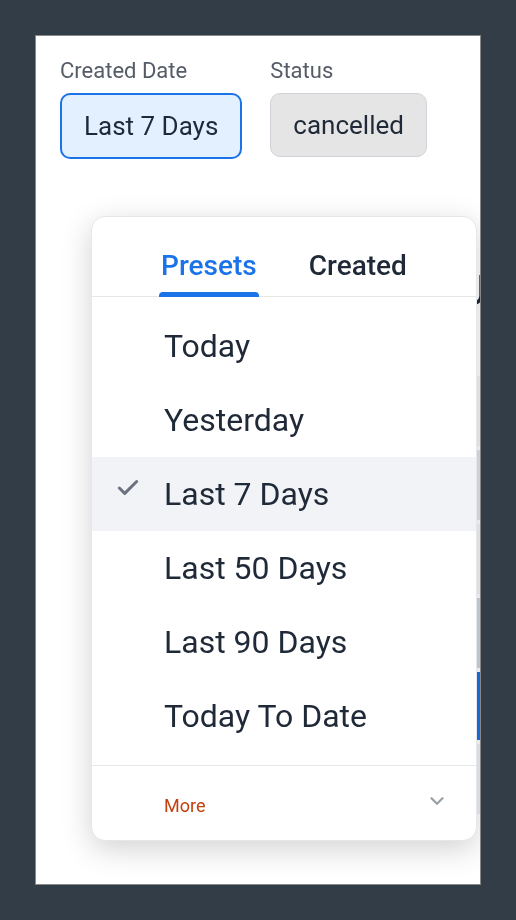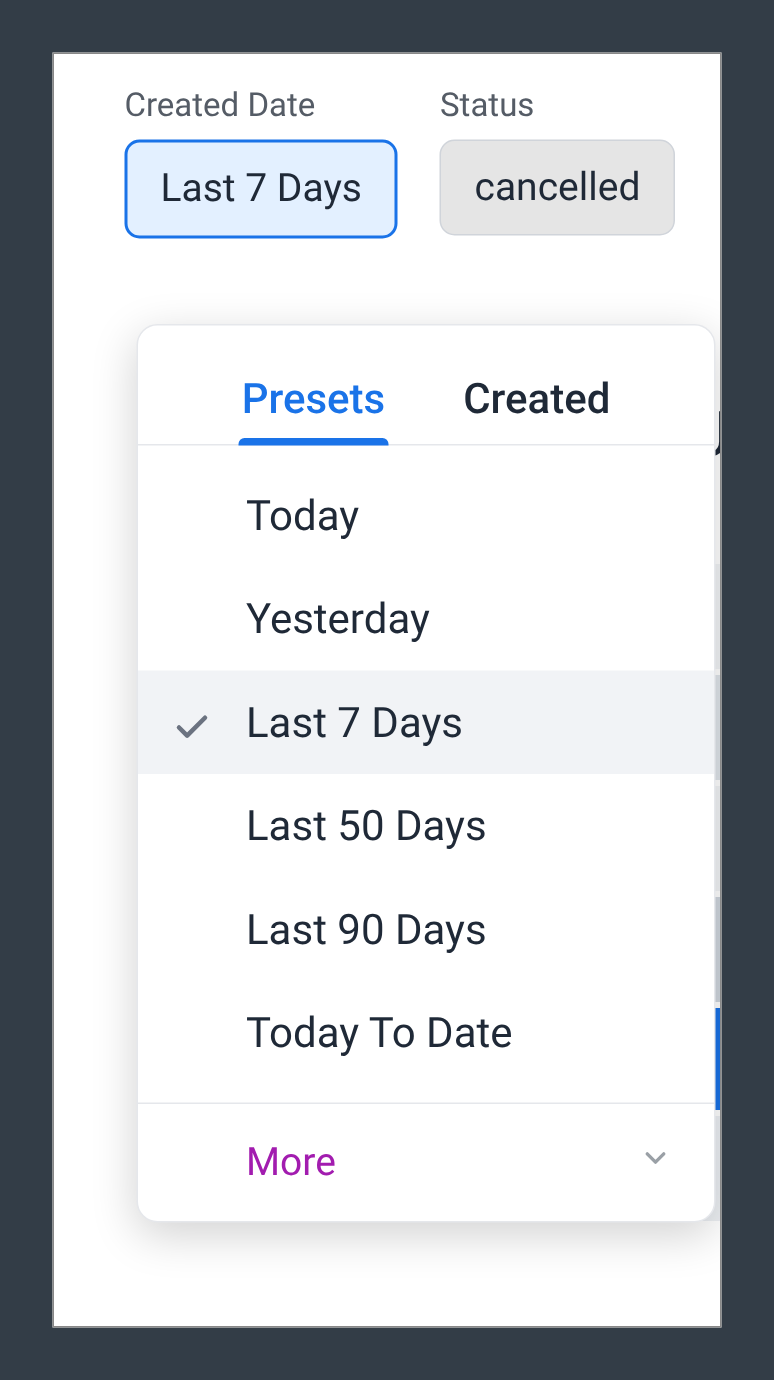--- a/index.html
+++ b/index.html
@@ -21,21 +21,20 @@
       left: 35px;
       right: 35px;
       bottom: 35px;
       border: 1px solid #888;
       overflow: hidden;
     }
     .filters-row {
       display: flex;
       gap: 28px;
       padding: 22px 24px 0 24px;
-      margin-left: 23px;
     }
     .filter-group {
       display: flex;
       flex-direction: column;
       gap: 10px;
     }
     .filter-label {
       font-size: 22px;
       color: #555c66;
       font-weight: 400;
@@ -98,47 +97,47 @@
       bottom: -1px;
       height: 5px;
       background: #1a73e8;
       border-radius: 4px 4px 0 0;
     }
     .options-list {
       padding: 12px 0;
     }
     .option-item {
       display: flex;
-      align-items: flex-end;
+      align-items: flex-start;
       padding: 18px 0;
       cursor: pointer;
-      font-size: 28px;
+      font-size: 32px;
       color: #1f2937;
     }
     .option-item .check-col {
       width: 72px;
       display: flex;
       justify-content: center;
       align-items: center;
       flex-shrink: 0;
     }
     .option-item.selected {
       background: #f1f3f6;
     }
     .divider {
       height: 1px;
       background: #e5e7eb;
     }
     .more-row {
       display: flex;
-      align-items: flex-start;
+      align-items: flex-end;
       padding: 24px 28px;
       cursor: pointer;
-      font-size: 26px;
-      color: #a21caf;
+      font-size: 18px;
+      color: #c2410c;
       justify-content: space-between;
     }
     .more-row .more-label-wrap {
       display: flex;
       align-items: center;
     }
     .more-row .check-col {
       width: 44px;
       flex-shrink: 0;
     }

